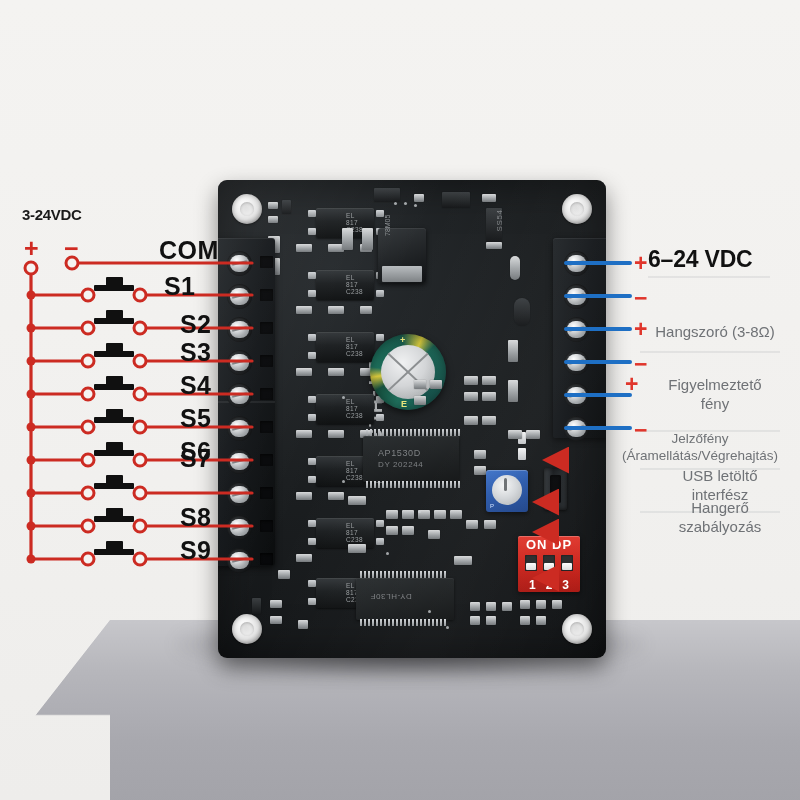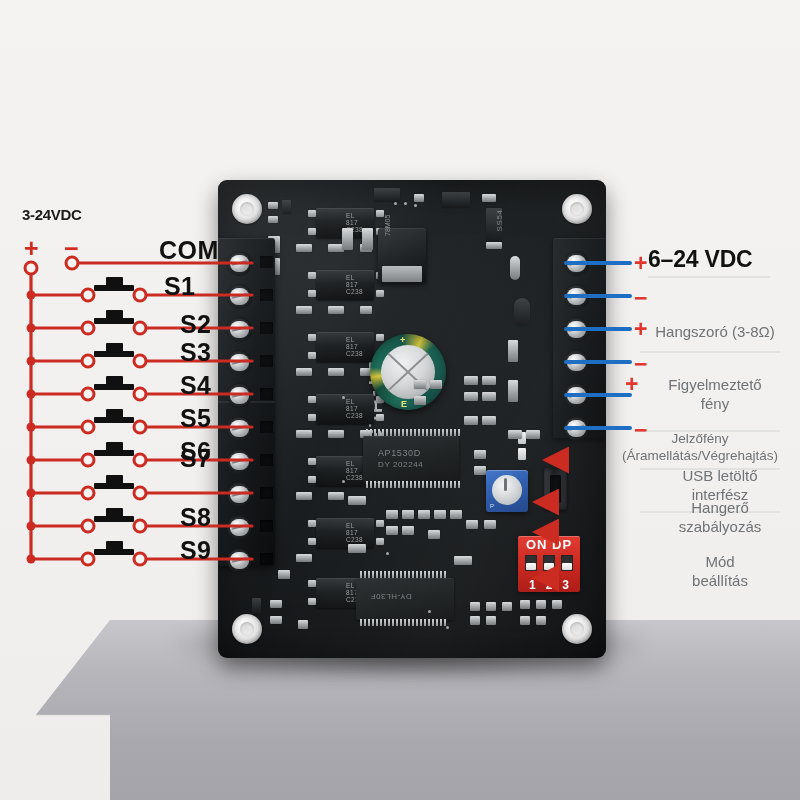--- a/index.html
+++ b/index.html
@@ -695,17 +695,13 @@
   <div class="rlbl" style="left:640px;top:466px;width:160px;">
     <span>USB letöltő</span><br>
     <span>interfész</span>
   </div>
 
   <div class="rlbl" style="left:640px;top:486px;width:160px;margin-top:12px;">
     <span>Hangerő</span><br>
     <span>szabályozás</span>
   </div>
 
-  <div class="rlbl" style="left:640px;top:552px;width:160px;">
-    <span>Mód</span><br>
-    <span>beállítás</span>
-  </div>
 </div>
 
 </body></html>

